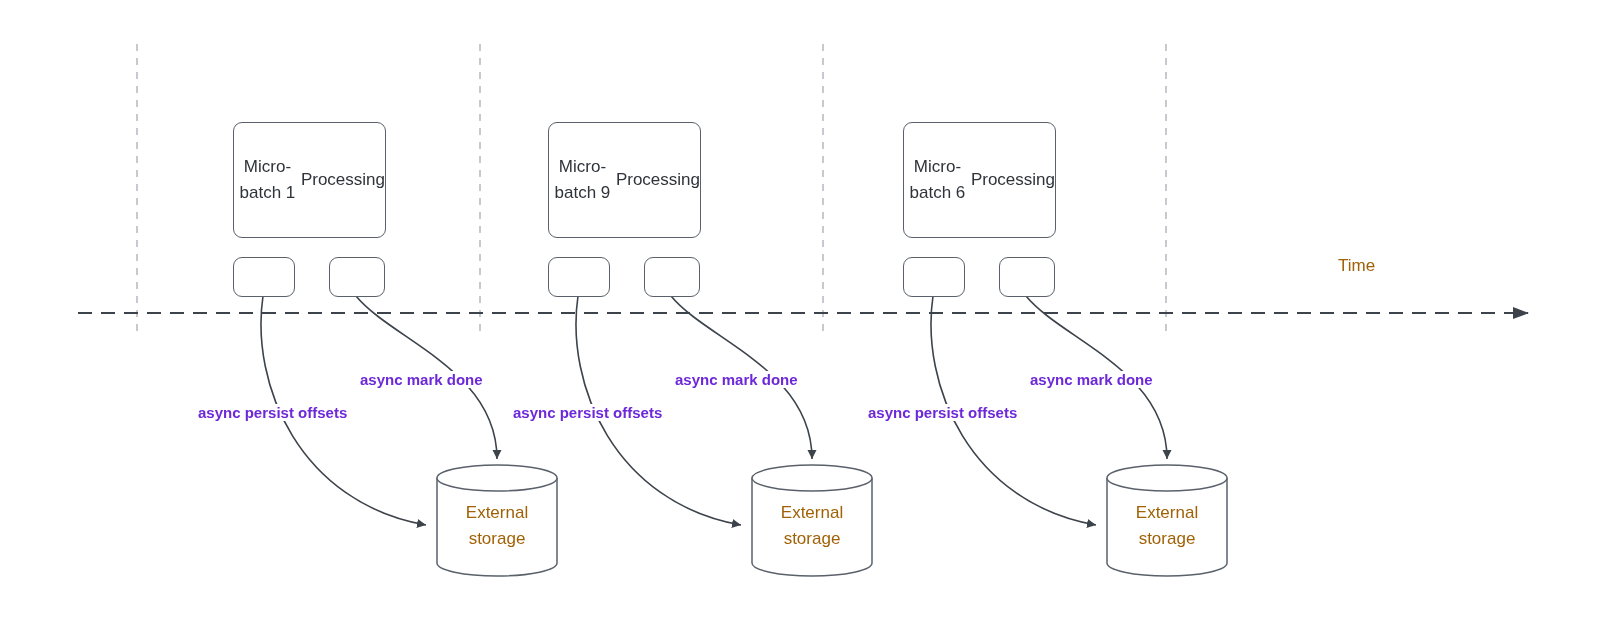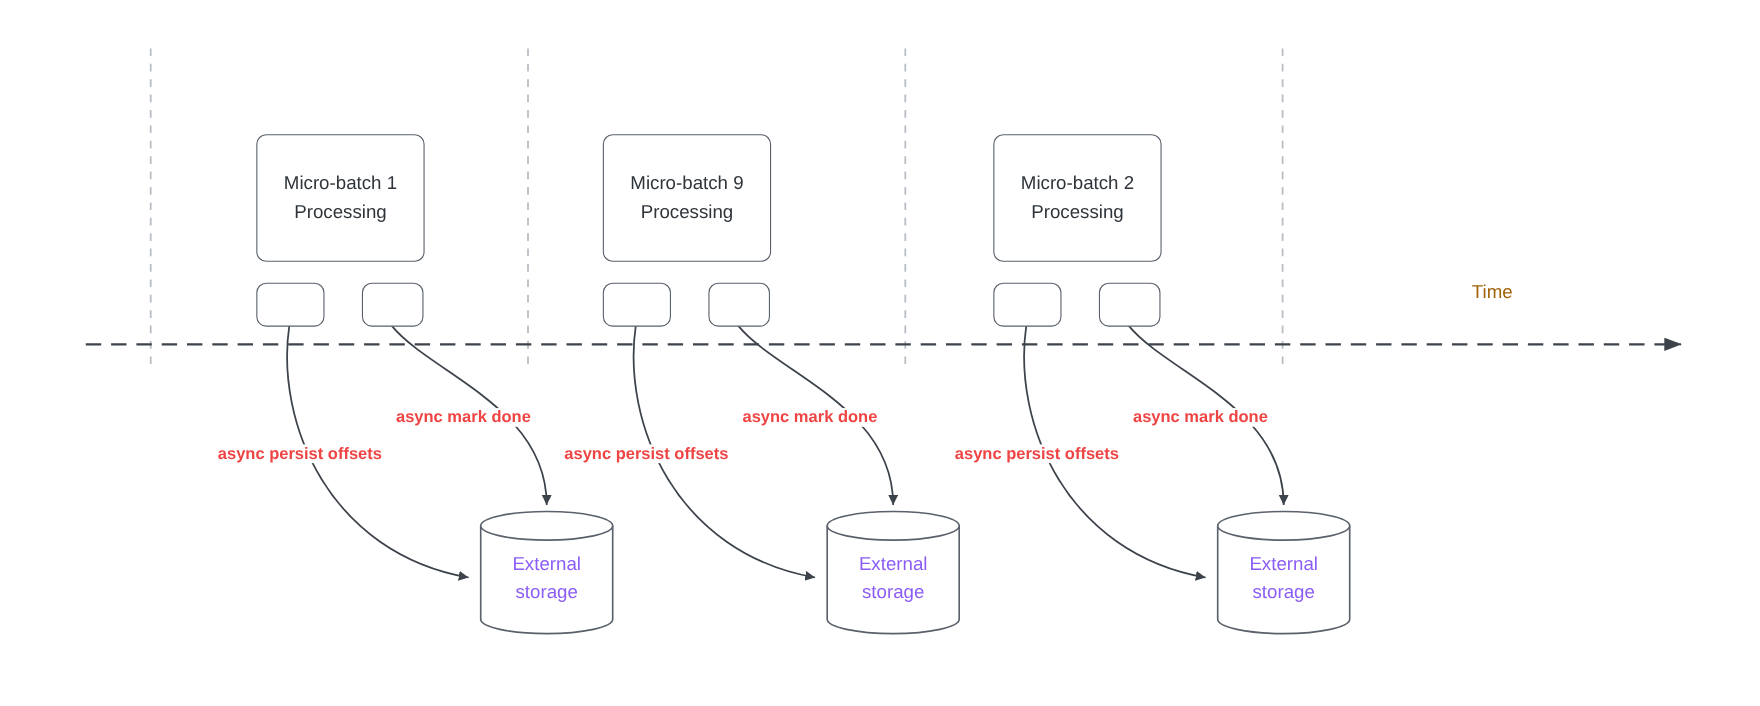--- a/index.html
+++ b/index.html
@@ -21,21 +21,21 @@
     top: 0;
   }
   .mb-box {
     position: absolute;
     width: 151px;
     height: 114px;
     border: 1.5px solid #5a616b;
     border-radius: 9px;
     background: #ffffff;
     display: flex;
-    flex-direction: column;
+    flex-direction: row;
     align-items: center;
     justify-content: center;
     font-size: 17px;
     color: #2e343a;
     line-height: 26px;
     text-align: center;
   }
   .mb-box span { display: block; }
   .mini {
     position: absolute;
@@ -43,31 +43,31 @@
     height: 38px;
     border: 1.5px solid #5a616b;
     border-radius: 9px;
     background: #ffffff;
   }
   .mini-b { width: 54px; }
   .async-label {
     position: absolute;
     font-size: 15px;
     font-weight: 700;
-    color: #ef4444;
+    color: #6d28d9;
     white-space: nowrap;
     background: #ffffff;
     padding: 0 2px;
   }
   .storage-label {
     position: absolute;
     width: 120px;
     text-align: center;
     font-size: 17px;
-    color: #8b5cf6;
+    color: #a16207;
     line-height: 26px;
   }
   .storage-label span { display: block; }
   .time-label {
     position: absolute;
     font-size: 17px;
     color: #a16207;
   }
 </style>
 </head>
@@ -131,21 +131,21 @@
   <div class="mini" style="left:548px; top:257px;"></div>
   <div class="mini mini-b" style="left:644px; top:257px;"></div>
   <div class="async-label" style="left:511px; top:404px;">async persist offsets</div>
   <div class="async-label" style="left:673px; top:371px;">async mark done</div>
   <div class="storage-label" style="left:752px; top:500px;">
     <span>External</span>
     <span>storage</span>
   </div>
 
   <div class="mb-box" style="left:903px; top:122px;">
-    <span>Micro-batch 2</span>
+    <span>Micro-batch 6</span>
     <span>Processing</span>
   </div>
   <div class="mini" style="left:903px; top:257px;"></div>
   <div class="mini mini-b" style="left:999px; top:257px;"></div>
   <div class="async-label" style="left:866px; top:404px;">async persist offsets</div>
   <div class="async-label" style="left:1028px; top:371px;">async mark done</div>
   <div class="storage-label" style="left:1107px; top:500px;">
     <span>External</span>
     <span>storage</span>
   </div>

